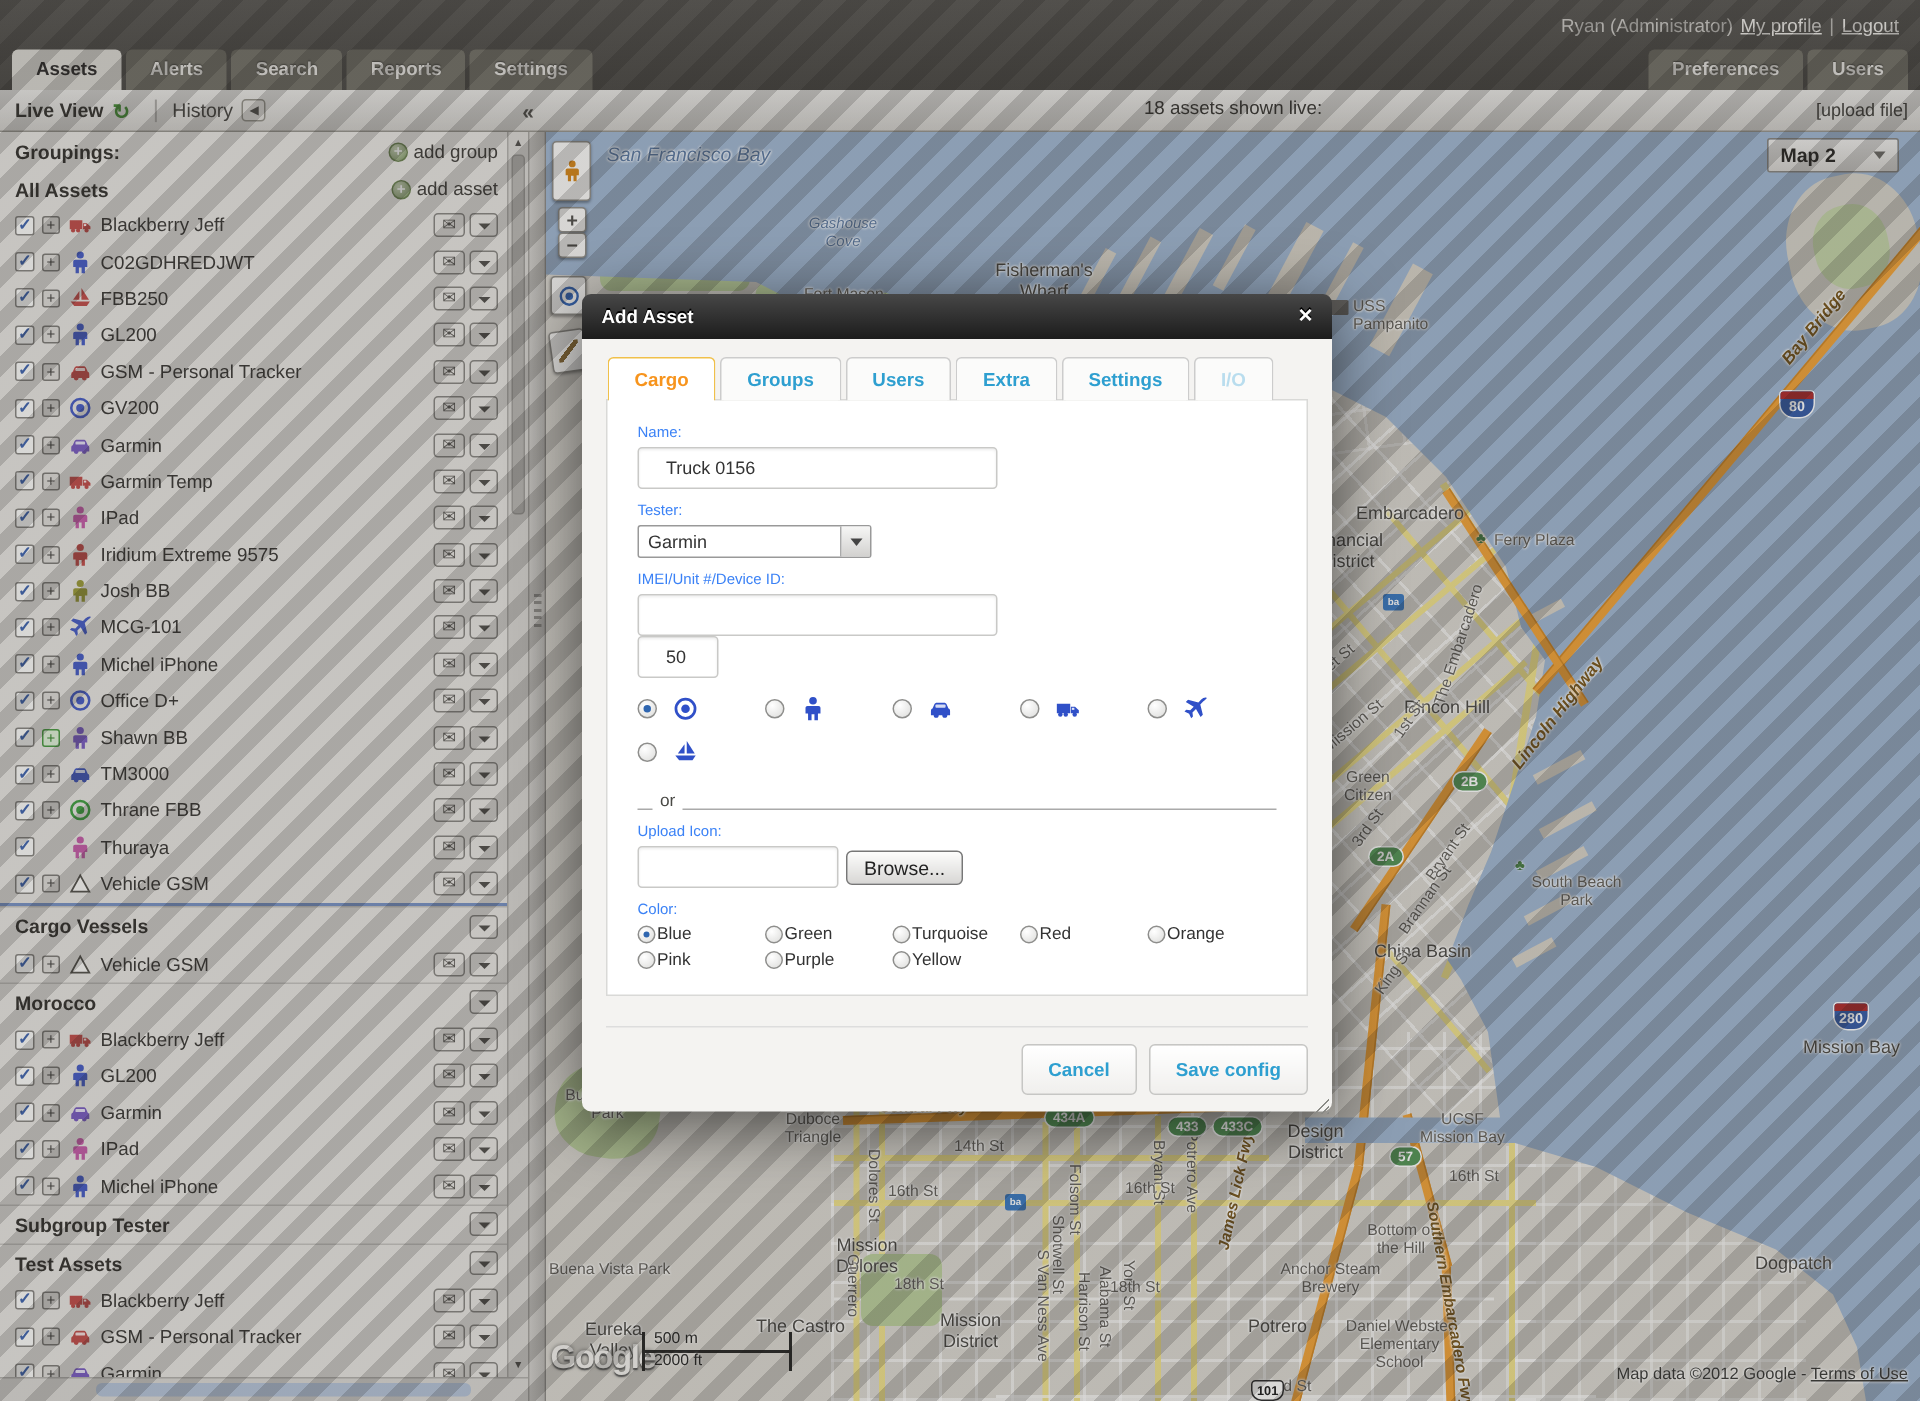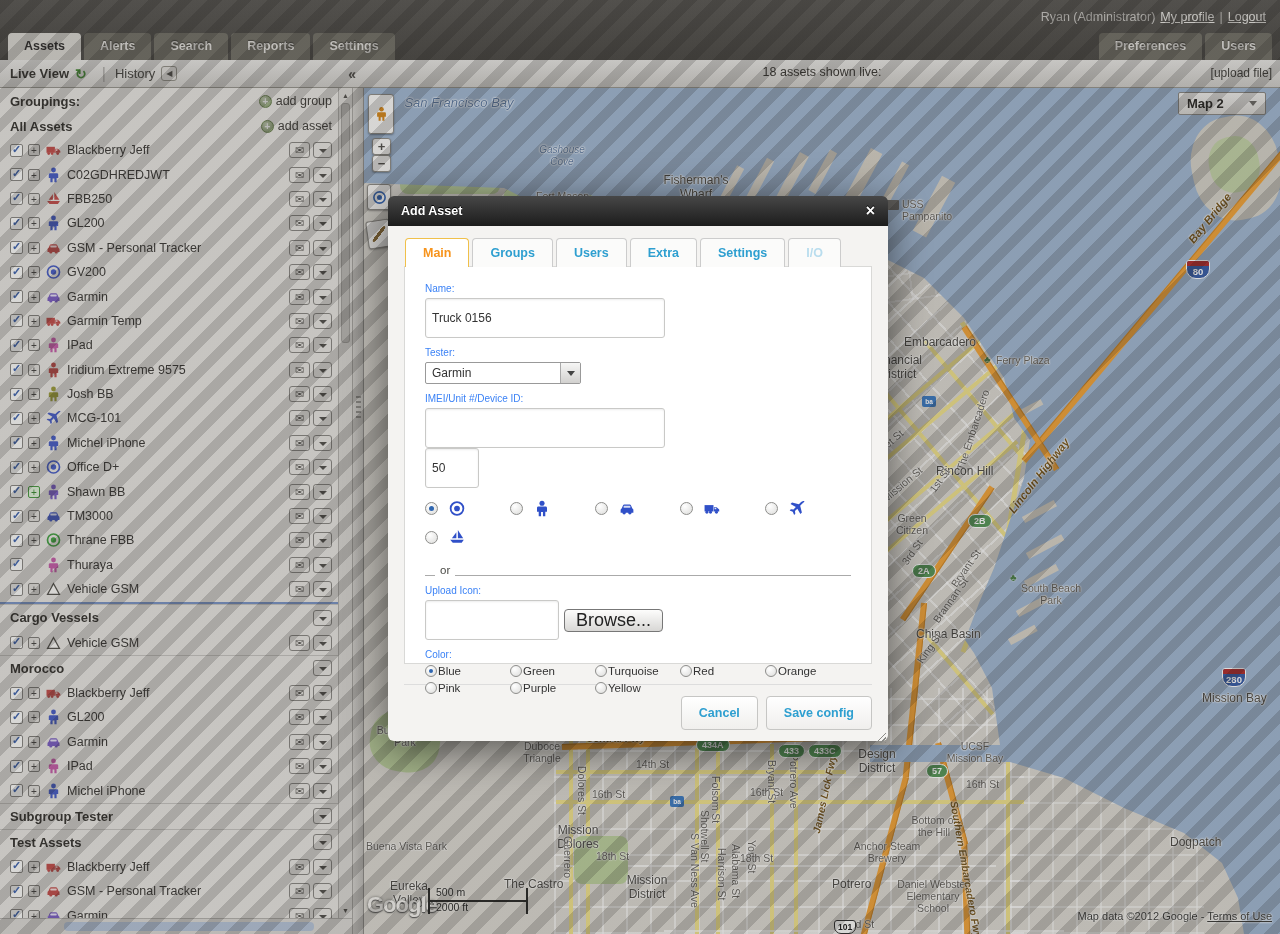--- a/index.html
+++ b/index.html
@@ -131,36 +131,36 @@
   .m-close { margin-left:auto; font-size:16px; font-weight:bold; cursor:pointer; line-height:1; }
   .m-body { background:#f4f3f1; border-radius:0 0 6px 6px; padding:12px 16px 0; height:515px; position:relative; }
   .m-tabs { display:flex; gap:3px; position:relative; z-index:2; padding-left:1px; }
   .mtab { height:29px; line-height:29px; padding:0 17px; background:#fbfbfa; border:1px solid #ccc; border-bottom:none; border-radius:4px 4px 0 0; color:#2e9fd0; font-weight:bold; font-size:12.5px; cursor:pointer; position:relative; }
   .mtab.active { background:#fff; border-color:#f0c04a; color:#f7941d; }
   .mtab.active::after { content:""; position:absolute; left:0; right:0; bottom:-2px; height:3px; background:#fff; }
   .mtab.disabled { color:#b9ddee; }
   .m-panel { background:#fff; border:1px solid #d9d9d7; margin-top:-1px; height:398px; padding:16px 20px; position:relative; z-index:1; }
   .flabel { display:block; font-size:10px; color:#3b82f6; margin:9px 0 4px; }
   .flabel:first-child { margin-top:0; }
-  .ti { height:40px; border:1px solid #c9c9c7; border-radius:3px; box-shadow:inset 0 1px 2px rgba(0,0,0,.08); font-family:"Liberation Sans",sans-serif; font-size:12px; padding:0 6px; color:#333; background:#fff; display:block; }
+  .ti { height:28px; border:1px solid #c9c9c7; border-radius:3px; box-shadow:inset 0 1px 2px rgba(0,0,0,.08); font-family:"Liberation Sans",sans-serif; font-size:12px; padding:0 18px; color:#333; background:#fff; display:block; }
   .w240{width:240px} .w54{width:54px} .w134{width:134px}
   .select { width:156px; height:22px; border:1px solid #999; border-radius:2px; background:#fff; display:flex; align-items:center; font-size:12px; color:#333; padding-left:6px; cursor:pointer; }
   .sel-btn { margin-left:auto; width:20px; height:20px; background:linear-gradient(#f6f6f5,#d2d1cf); border-left:1px solid #aaa; display:flex; align-items:center; justify-content:center; }
   .sel-btn::after { content:""; border-left:4px solid transparent; border-right:4px solid transparent; border-top:5px solid #444; }
   .iconrow { display:flex; margin-top:12px; }
   .iopt { display:flex; align-items:center; width:85px; cursor:pointer; }
   .radio { width:13px; height:13px; border-radius:50%; border:1px solid #8e8e8c; background:radial-gradient(circle at 35% 30%,#fff,#dcdcda); display:inline-block; position:relative; flex:none; cursor:pointer; }
   .radio.selected::after { content:""; position:absolute; left:3px; top:3px; width:5px; height:5px; border-radius:50%; background:#2f66b0; }
   .iopt .radio { margin-right:10px; }
   .oicon { width:18px; height:17px; color:#3050c8; }
   .ordiv { display:flex; align-items:flex-end; margin:18px 0 0; color:#4a4a46; font-size:11.5px; }
   .ordiv .l1 { width:10px; border-top:1px solid #aaa; margin-right:5px; }
   .ordiv .l2 { flex:1; border-top:1px solid #aaa; margin-left:5px; }
   .upload-row { display:flex; gap:5px; align-items:center; }
-  .browse { height:23px; padding:0 11px; font-family:"Liberation Sans",sans-serif; font-size:18px; color:#222; background:linear-gradient(#fdfdfc,#d8d7d5); border:1px solid #777; border-radius:4px; cursor:pointer; }
+  .browse { height:23px; padding:0 11px; font-family:"Liberation Sans",sans-serif; font-size:13px; color:#222; background:linear-gradient(#fdfdfc,#d8d7d5); border:1px solid #777; border-radius:4px; cursor:pointer; }
   .color-row { display:flex; margin-top:5px; }
   .copt { display:flex; align-items:center; width:85px; font-size:11.5px; color:#333; cursor:pointer; }
   .copt .radio { margin-right:1px; width:12px; height:12px; }
   .copt .radio.selected::after { left:3px; top:3px; width:4px; height:4px; }
   .m-footer { margin-top:20px; border-top:1px solid #ddd; padding-top:11px; display:flex; justify-content:flex-end; gap:8px; position:relative; }
   .mbtn { height:34px; padding:0 17px; background:linear-gradient(#fff,#f0efed); border:1px solid #c6c6c4; border-radius:4px; color:#2e9fd0; font-weight:bold; font-size:12.5px; font-family:"Liberation Sans",sans-serif; cursor:pointer; }
   .grip { position:absolute; right:-14px; bottom:-13px; width:13px; height:13px; background:repeating-linear-gradient(135deg,transparent 0 2px,#8a8a86 2px 3px); clip-path:polygon(100% 0,100% 100%,0 100%); cursor:nwse-resize; }
   .svgdefs { position:absolute; width:0; height:0; }
 </style>
 </head>
@@ -857,21 +857,21 @@
   <div class="dim"></div>
 
   <div class="modal">
     <div class="m-title">
       <span>Add Asset</span>
       <span class="m-close">×</span>
     </div>
     <div class="m-body">
       <div class="m-tabs">
 
-      <span class="mtab active">Main</span>
+      <span class="mtab active">Cargo</span>
           <span class="mtab">Groups</span>
           <span class="mtab">Users</span>
           <span class="mtab">Extra</span>
           <span class="mtab">Settings</span>
           <span class="mtab disabled">I/O</span>
         </div>
       <div class="m-panel">
         <label class="flabel">Name:</label>
         <input class="ti w240" value="Truck 0156" style="">
         <label class="flabel">Tester:</label>

